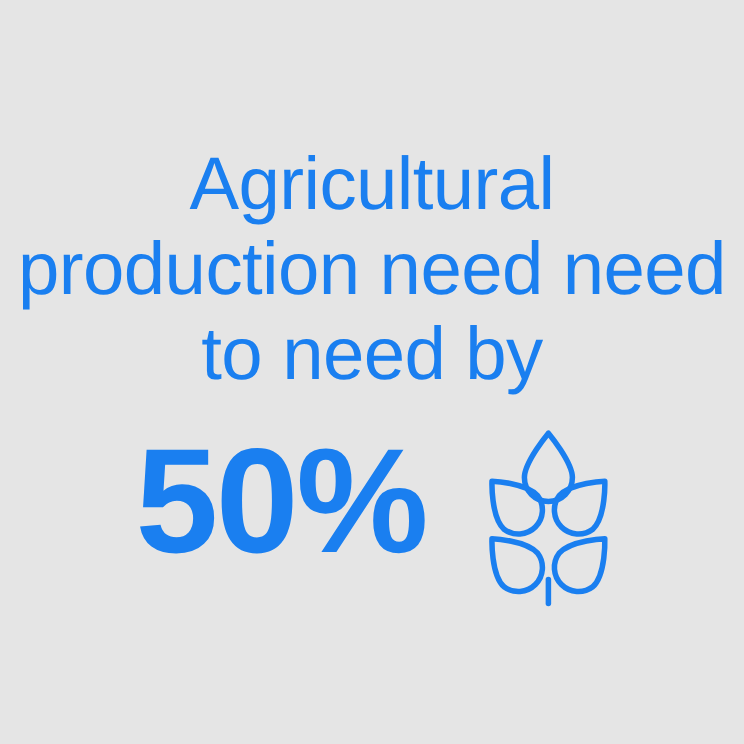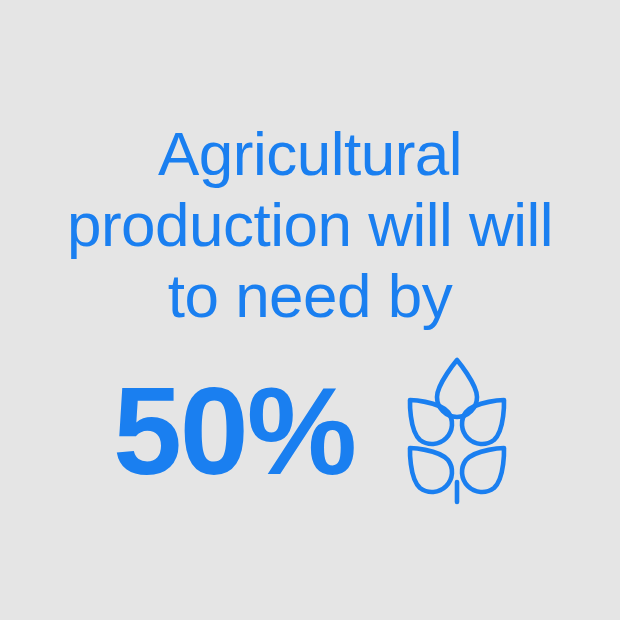--- a/index.html
+++ b/index.html
@@ -41,21 +41,20 @@
   }
 
   
   .stat-row {
     position: absolute;
     left: 0;
     top: 352px;
     width: 620px;
     height: 150px;
     display: flex;
-    align-items: center;
     justify-content: center;
   }
   .stat-number {
     color: #1a7ff0;
     font-family: "Liberation Sans", sans-serif;
     font-weight: 700;
     font-size: 124px;
     line-height: 1;
     letter-spacing: -2px;
     white-space: nowrap;
@@ -77,21 +76,21 @@
     overflow: visible;
   }
 </style>
 </head>
 <body>
 
 <div id="infographic" style="background: #e5e5e5;">
 
   <div class="headline" style="color: rgb(26, 127, 240);">
     <span class="headline-line">Agricultural</span>
-    <span class="headline-line">production will will</span>
+    <span class="headline-line">production need need</span>
     <span class="headline-line">to need by</span>
   </div>
 
   <div class="stat-row">
 
     <span class="stat-number" style="color: rgb(26, 127, 240);">50%</span>
 
     <span class="stat-icon">
       <svg viewBox="0 0 100 152" xmlns="http://www.w3.org/2000/svg" fill="none" stroke="#1a7ff0" stroke-width="4.6" stroke-linecap="round" stroke-linejoin="round">
 

